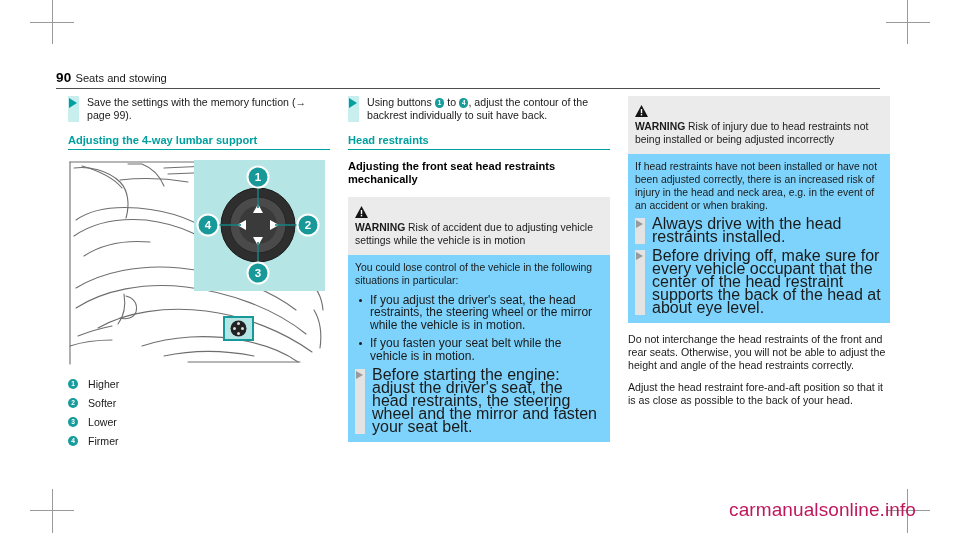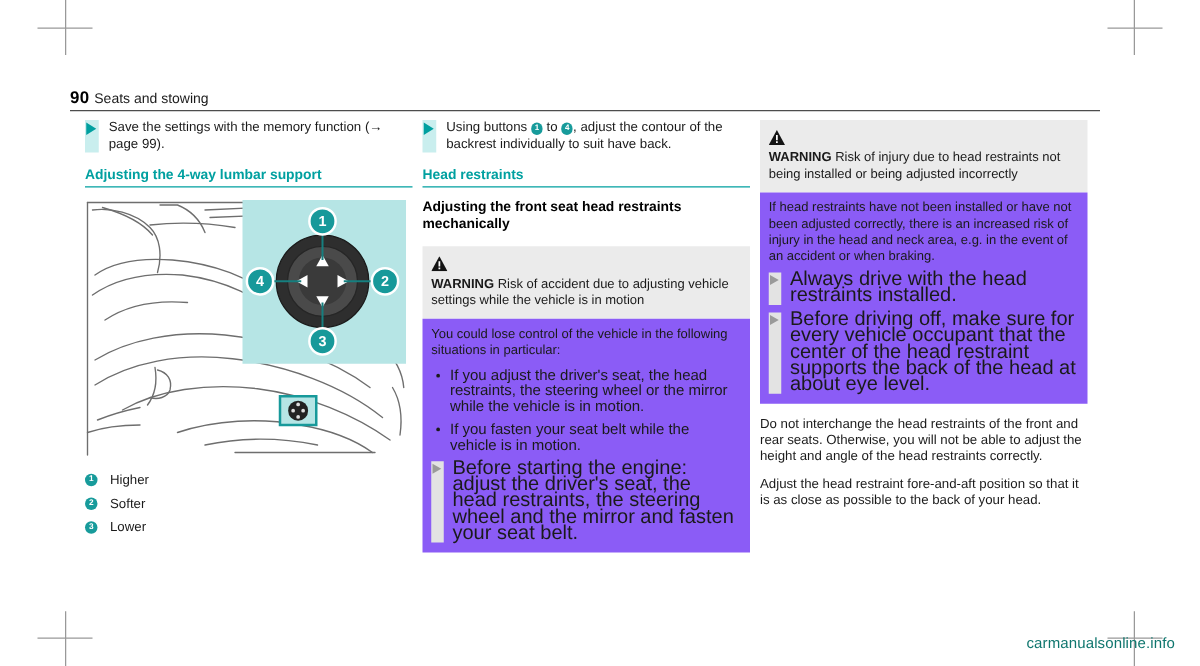--- a/index.html
+++ b/index.html
@@ -59,21 +59,21 @@
     margin-left: 4px;
   }
 
   
   .columns {
     position: absolute;
     left: 68px;
     top: 96px;
     width: 824px;
     display: flex;
-    gap: 8px;
+    gap: 18px;
   }
   .col { width: 262px; }
 
   
   p.body {
     font-size: 10.6px;
     line-height: 13.1px;
     margin: 0 0 9px 0;
     color: #1a1a1a;
   }
@@ -183,21 +183,21 @@
     margin-right: 9px;
     padding-top: 1px;
   }
   .warn-head-text {
     font-size: 10.4px;
     line-height: 12.9px;
   }
   .warn-head-text b { font-weight: bold; }
   .warn-body {
     padding: 7px 8px 8px 7px;
-    background: #8b5cf6;
+    background: #7dd3fc;
   }
   .warn-body p {
     font-size: 10.4px;
     line-height: 12.9px;
     margin: 0 0 6px 0;
   }
   .warn-body p:last-child { margin-bottom: 0; }
 
   ul.dots {
     list-style: none;
@@ -243,24 +243,24 @@
   }
   .gstep-text {
     font-size: 16px;
     line-height: 12.9px;
     flex: 1;
   }
 
   
   .watermark {
     position: absolute;
-    right: 20px;
+    right: 44px;
     bottom: 12px;
-    font-size: 12px;
-    color: #0f766e;
+    font-size: 19px;
+    color: #be185d;
     letter-spacing: 0.1px;
   }
 </style>
 </head>
 <body>
 
 <div class="crop crop-tl">
     <span class="v"></span>
     <span class="h"></span>
   </div>
@@ -383,20 +383,24 @@
         <div class="legend-badge">1</div>
         <div class="legend-label">Higher</div>
       </div>
       <div class="legend-row">
         <div class="legend-badge">2</div>
         <div class="legend-label">Softer</div>
       </div>
       <div class="legend-row">
         <div class="legend-badge">3</div>
         <div class="legend-label">Lower</div>
+      </div>
+      <div class="legend-row">
+        <div class="legend-badge">4</div>
+        <div class="legend-label">Firmer</div>
       </div>
     </div>
   </div>
 
   <div class="col">
 
     <div class="step">
       <div class="step-marker"></div>
       <div class="step-text"><span>Using buttons</span>
         <span class="badge">1</span>

